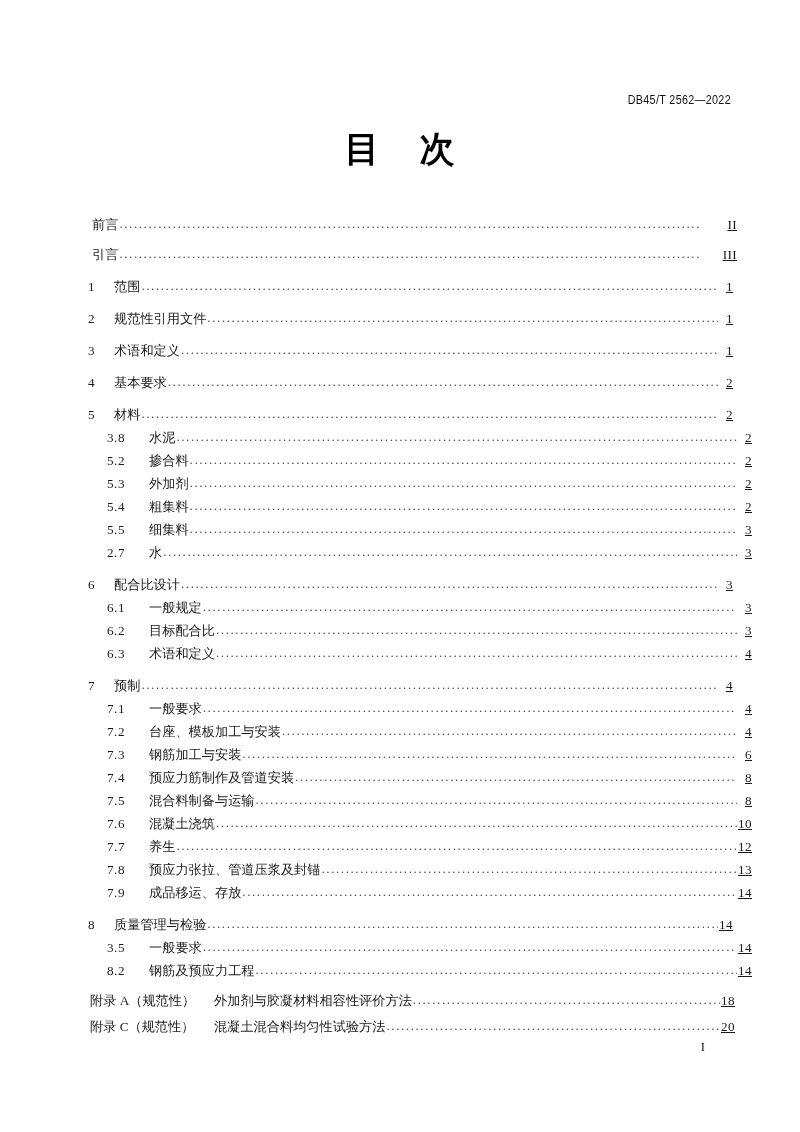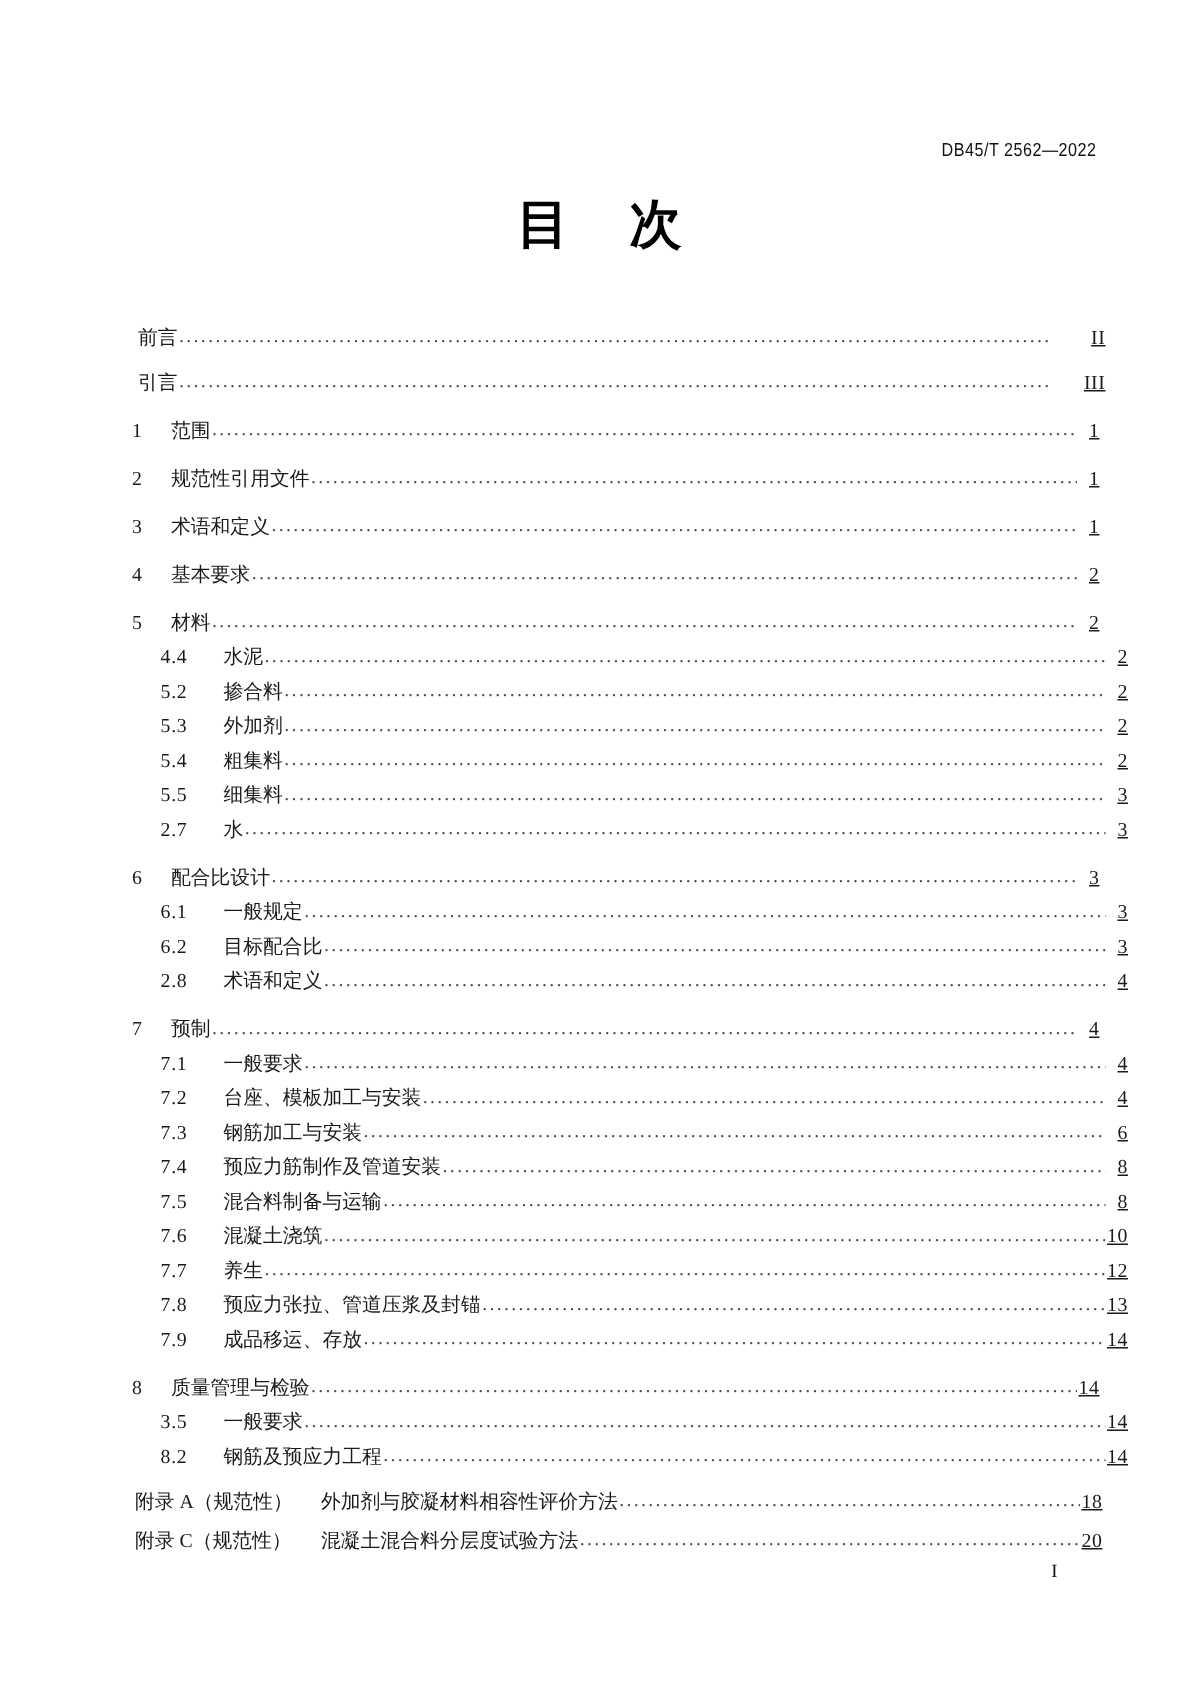--- a/index.html
+++ b/index.html
@@ -205,21 +205,21 @@
       <div class="toc-row lvl-1 ind-1 gap-top">
         <div class="row-inner">
           <span class="num num-1">5</span>
           <span class="label">材料</span>
           <span class="leader"></span>
           <span class="pageno">2</span>
         </div>
       </div>
       <div class="toc-row lvl-2 ind-2">
         <div class="row-inner">
-          <span class="num num-2">4.4</span>
+          <span class="num num-2">3.8</span>
           <span class="label">水泥</span>
           <span class="leader"></span>
           <span class="pageno">2</span>
         </div>
       </div>
       <div class="toc-row lvl-2 ind-2">
         <div class="row-inner">
           <span class="num num-2">5.2</span>
           <span class="label">掺合料</span>
           <span class="leader"></span>
@@ -277,21 +277,21 @@
       <div class="toc-row lvl-2 ind-2">
         <div class="row-inner">
           <span class="num num-2">6.2</span>
           <span class="label">目标配合比</span>
           <span class="leader"></span>
           <span class="pageno">3</span>
         </div>
       </div>
       <div class="toc-row lvl-2 ind-2">
         <div class="row-inner">
-          <span class="num num-2">2.8</span>
+          <span class="num num-2">6.3</span>
           <span class="label">术语和定义</span>
           <span class="leader"></span>
           <span class="pageno">4</span>
         </div>
       </div>
       <div class="toc-row lvl-1 ind-1 gap-top">
         <div class="row-inner">
           <span class="num num-1">7</span>
           <span class="label">预制</span>
           <span class="leader"></span>
@@ -398,21 +398,21 @@
         <div class="row-inner">
           <span class="app-tag">附录 A（规范性）</span>
           <span class="label">外加剂与胶凝材料相容性评价方法</span>
           <span class="leader"></span>
           <span class="pageno">18</span>
         </div>
       </div>
       <div class="toc-row lvl-app ind-app">
         <div class="row-inner">
           <span class="app-tag">附录 C（规范性）</span>
-          <span class="label">混凝土混合料分层度试验方法</span>
+          <span class="label">混凝土混合料均匀性试验方法</span>
           <span class="leader"></span>
           <span class="pageno">20</span>
         </div>
       </div>
     </div>
 
   <div class="doc-footer">I</div>
 
 </div>
 

